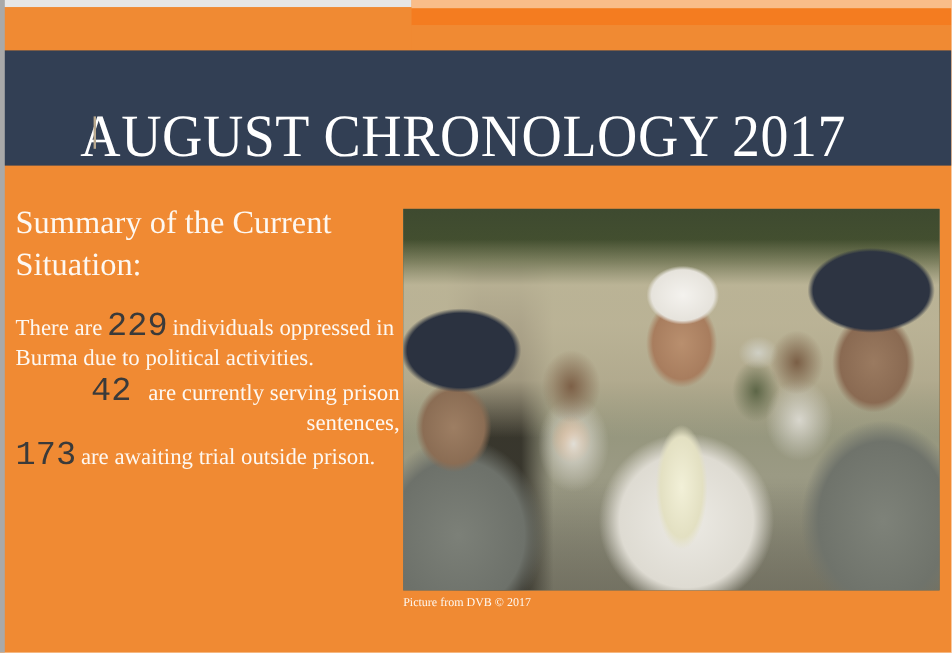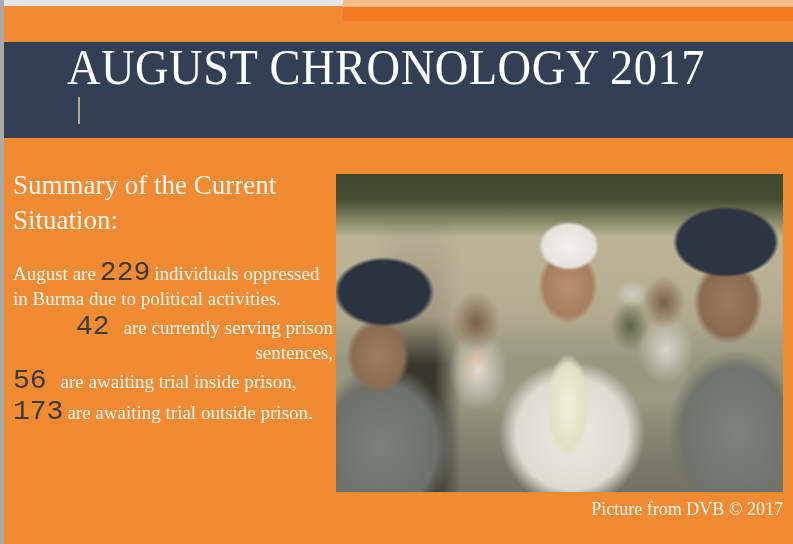--- a/index.html
+++ b/index.html
@@ -62,21 +62,21 @@
     z-index: 40;
   }
 
   
   #title-bar {
     position: absolute;
     left: 0; top: 42px;
     width: 793px; height: 96px;
     background: #323f54;
     display: flex;
-    align-items: flex-start;
+    align-items: flex-end;
   }
   #title-text {
     color: #ffffff;
     font-family: "Liberation Serif", "DejaVu Serif", serif;
     font-size: 50px;
     line-height: 1;
     letter-spacing: 0.5px;
     padding-left: 72px;
     transform: scaleX(0.93);
     transform-origin: left center;
@@ -192,23 +192,23 @@
       linear-gradient(to bottom, rgba(120,118,104,0) 72%, rgba(108,106,92,0.6) 100%),
       
       linear-gradient(to bottom, #6d7558 0%, #8c9072 35%, #9b9a84 70%, #7e7d6c 100%);
   }
 
   
   #caption {
     position: absolute;
     left: 336px; top: 358px;
     width: 447px;
-    text-align: right;
+    text-align: left;
     color: #fdf8f2;
-    font-size: 18px;
+    font-size: 10px;
     line-height: 1.45;
   }
   .caption-line { display: block; }
 </style>
 </head>
 <body>
 
 <div id="slide">
 
   <div class="top-strip-left-gray"></div>
@@ -224,30 +224,27 @@
 
   <div class="page-edge"></div>
 
   <div id="body-area">
 
     <div id="left-col">
 
       <div id="summary-heading">Summary of the Current Situation:</div>
 
       <p class="stat-line" id="stat-block-1">
-        <span>August are</span><span class="gap-xs"></span><span class="num">229</span><span class="gap-xs"></span><span>individuals oppressed in Burma due to political activities.</span>
+        <span>There are</span><span class="gap-xs"></span><span class="num">229</span><span class="gap-xs"></span><span>individuals oppressed in Burma due to political activities.</span>
       </p>
 
       <p class="stat-line" id="stat-block-2">
         <span class="num">42</span><span class="gap-sm"></span><span>are currently serving prison sentences,</span>
       </p>
 
-      <p class="stat-line" id="stat-block-3">
-        <span class="num">56</span><span class="gap-sm"></span><span>are awaiting trial inside prison,</span>
-      </p>
 
       <p class="stat-line" id="stat-block-4">
         <span class="num num-wide">173</span><span class="gap-xs"></span><span>are awaiting trial outside prison.</span>
       </p>
 
     </div>
 
     <div id="photo-frame">
       <div id="photo" aria-label="Man in white robe with flower garland escorted by uniformed police officers"></div>
     </div>

